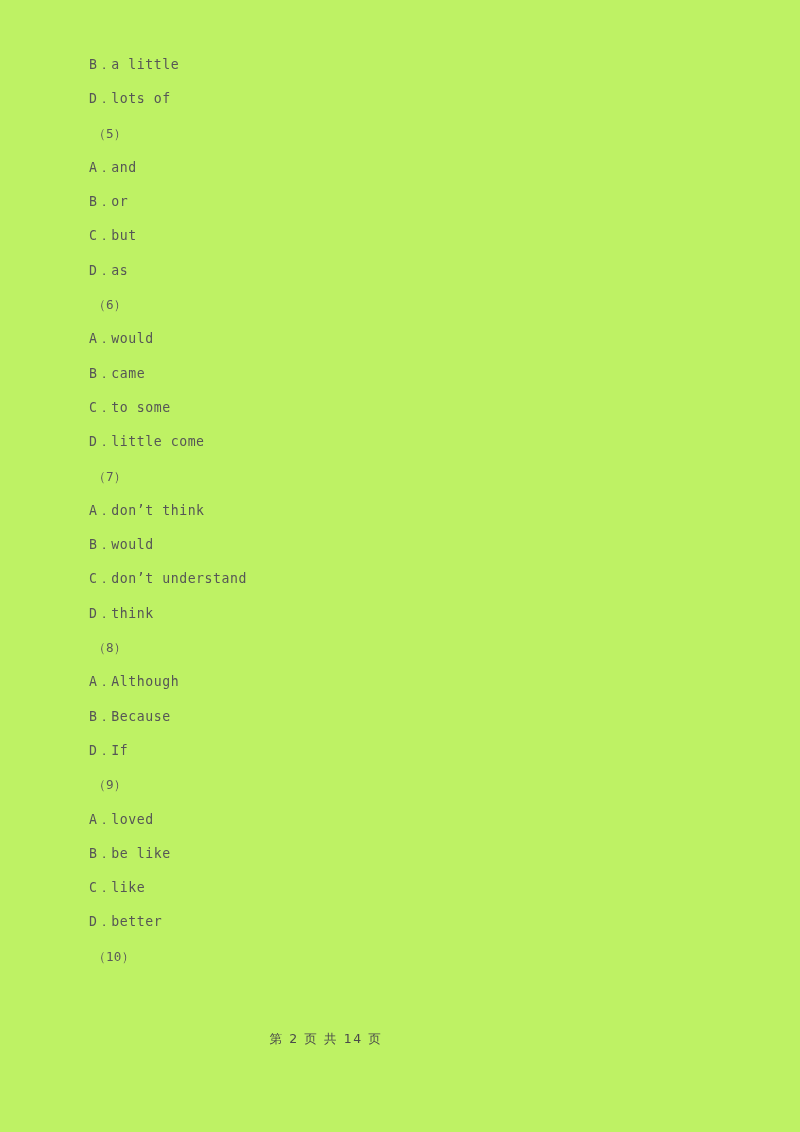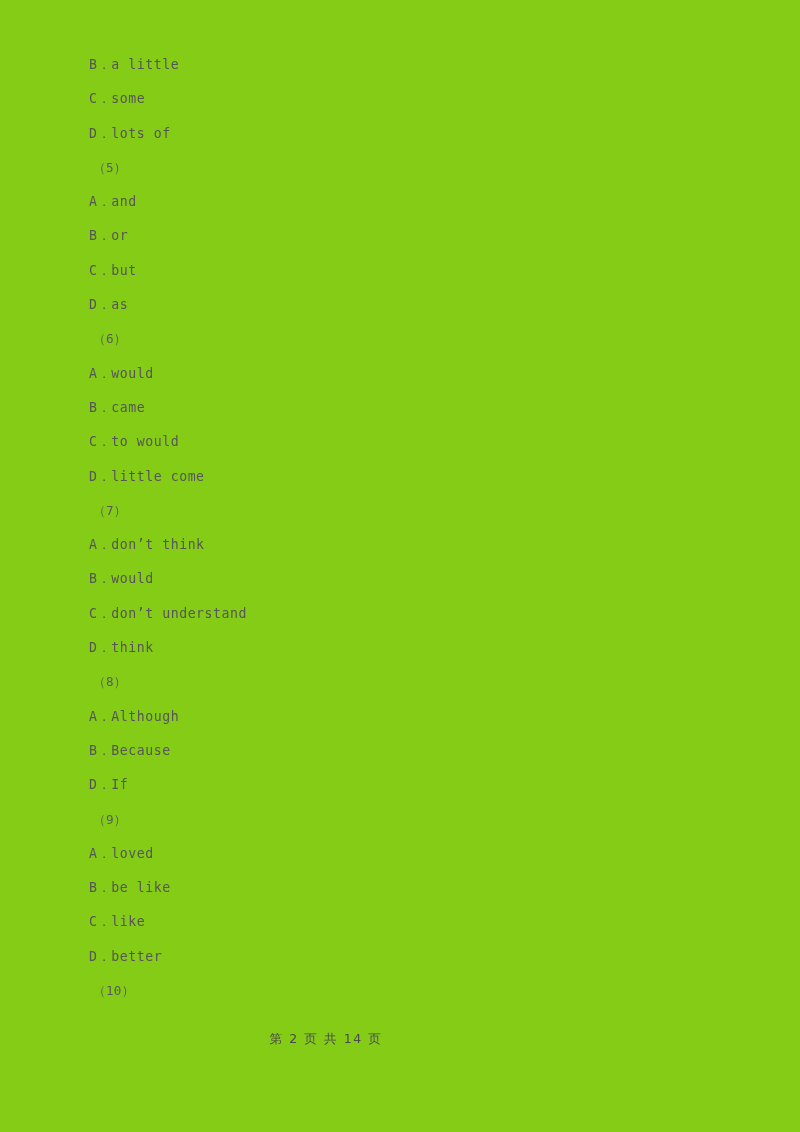--- a/index.html
+++ b/index.html
@@ -16,21 +16,21 @@
     color: #555555;
     -webkit-font-smoothing: antialiased;
   }
 
   .page {
     position: absolute;
     left: 0;
     top: 0;
     width: 800px;
     height: 1132px;
-    background: #84cc16;
+    background: #bef264;
   }
 
   .content {
     position: absolute;
     left: 89px;
     top: 48px;
     width: 620px;
   }
 
   .line {
@@ -66,31 +66,30 @@
     white-space: pre;
   }
 </style>
 </head>
 <body>
 
 <div class="page">
 
   <div class="content" id="content">
       <div class="line option">B．a little</div>
-      <div class="line option">C．some</div>
       <div class="line option">D．lots of</div>
       <div class="line qnum">（5）</div>
       <div class="line option">A．and</div>
       <div class="line option">B．or</div>
       <div class="line option">C．but</div>
       <div class="line option">D．as</div>
       <div class="line qnum">（6）</div>
       <div class="line option">A．would</div>
       <div class="line option">B．came</div>
-      <div class="line option">C．to would</div>
+      <div class="line option">C．to some</div>
       <div class="line option">D．little come</div>
       <div class="line qnum">（7）</div>
       <div class="line option">A．don’t think</div>
       <div class="line option">B．would</div>
       <div class="line option">C．don’t understand</div>
       <div class="line option">D．think</div>
       <div class="line qnum">（8）</div>
       <div class="line option">A．Although</div>
       <div class="line option">B．Because</div>
       <div class="line option">D．If</div>

